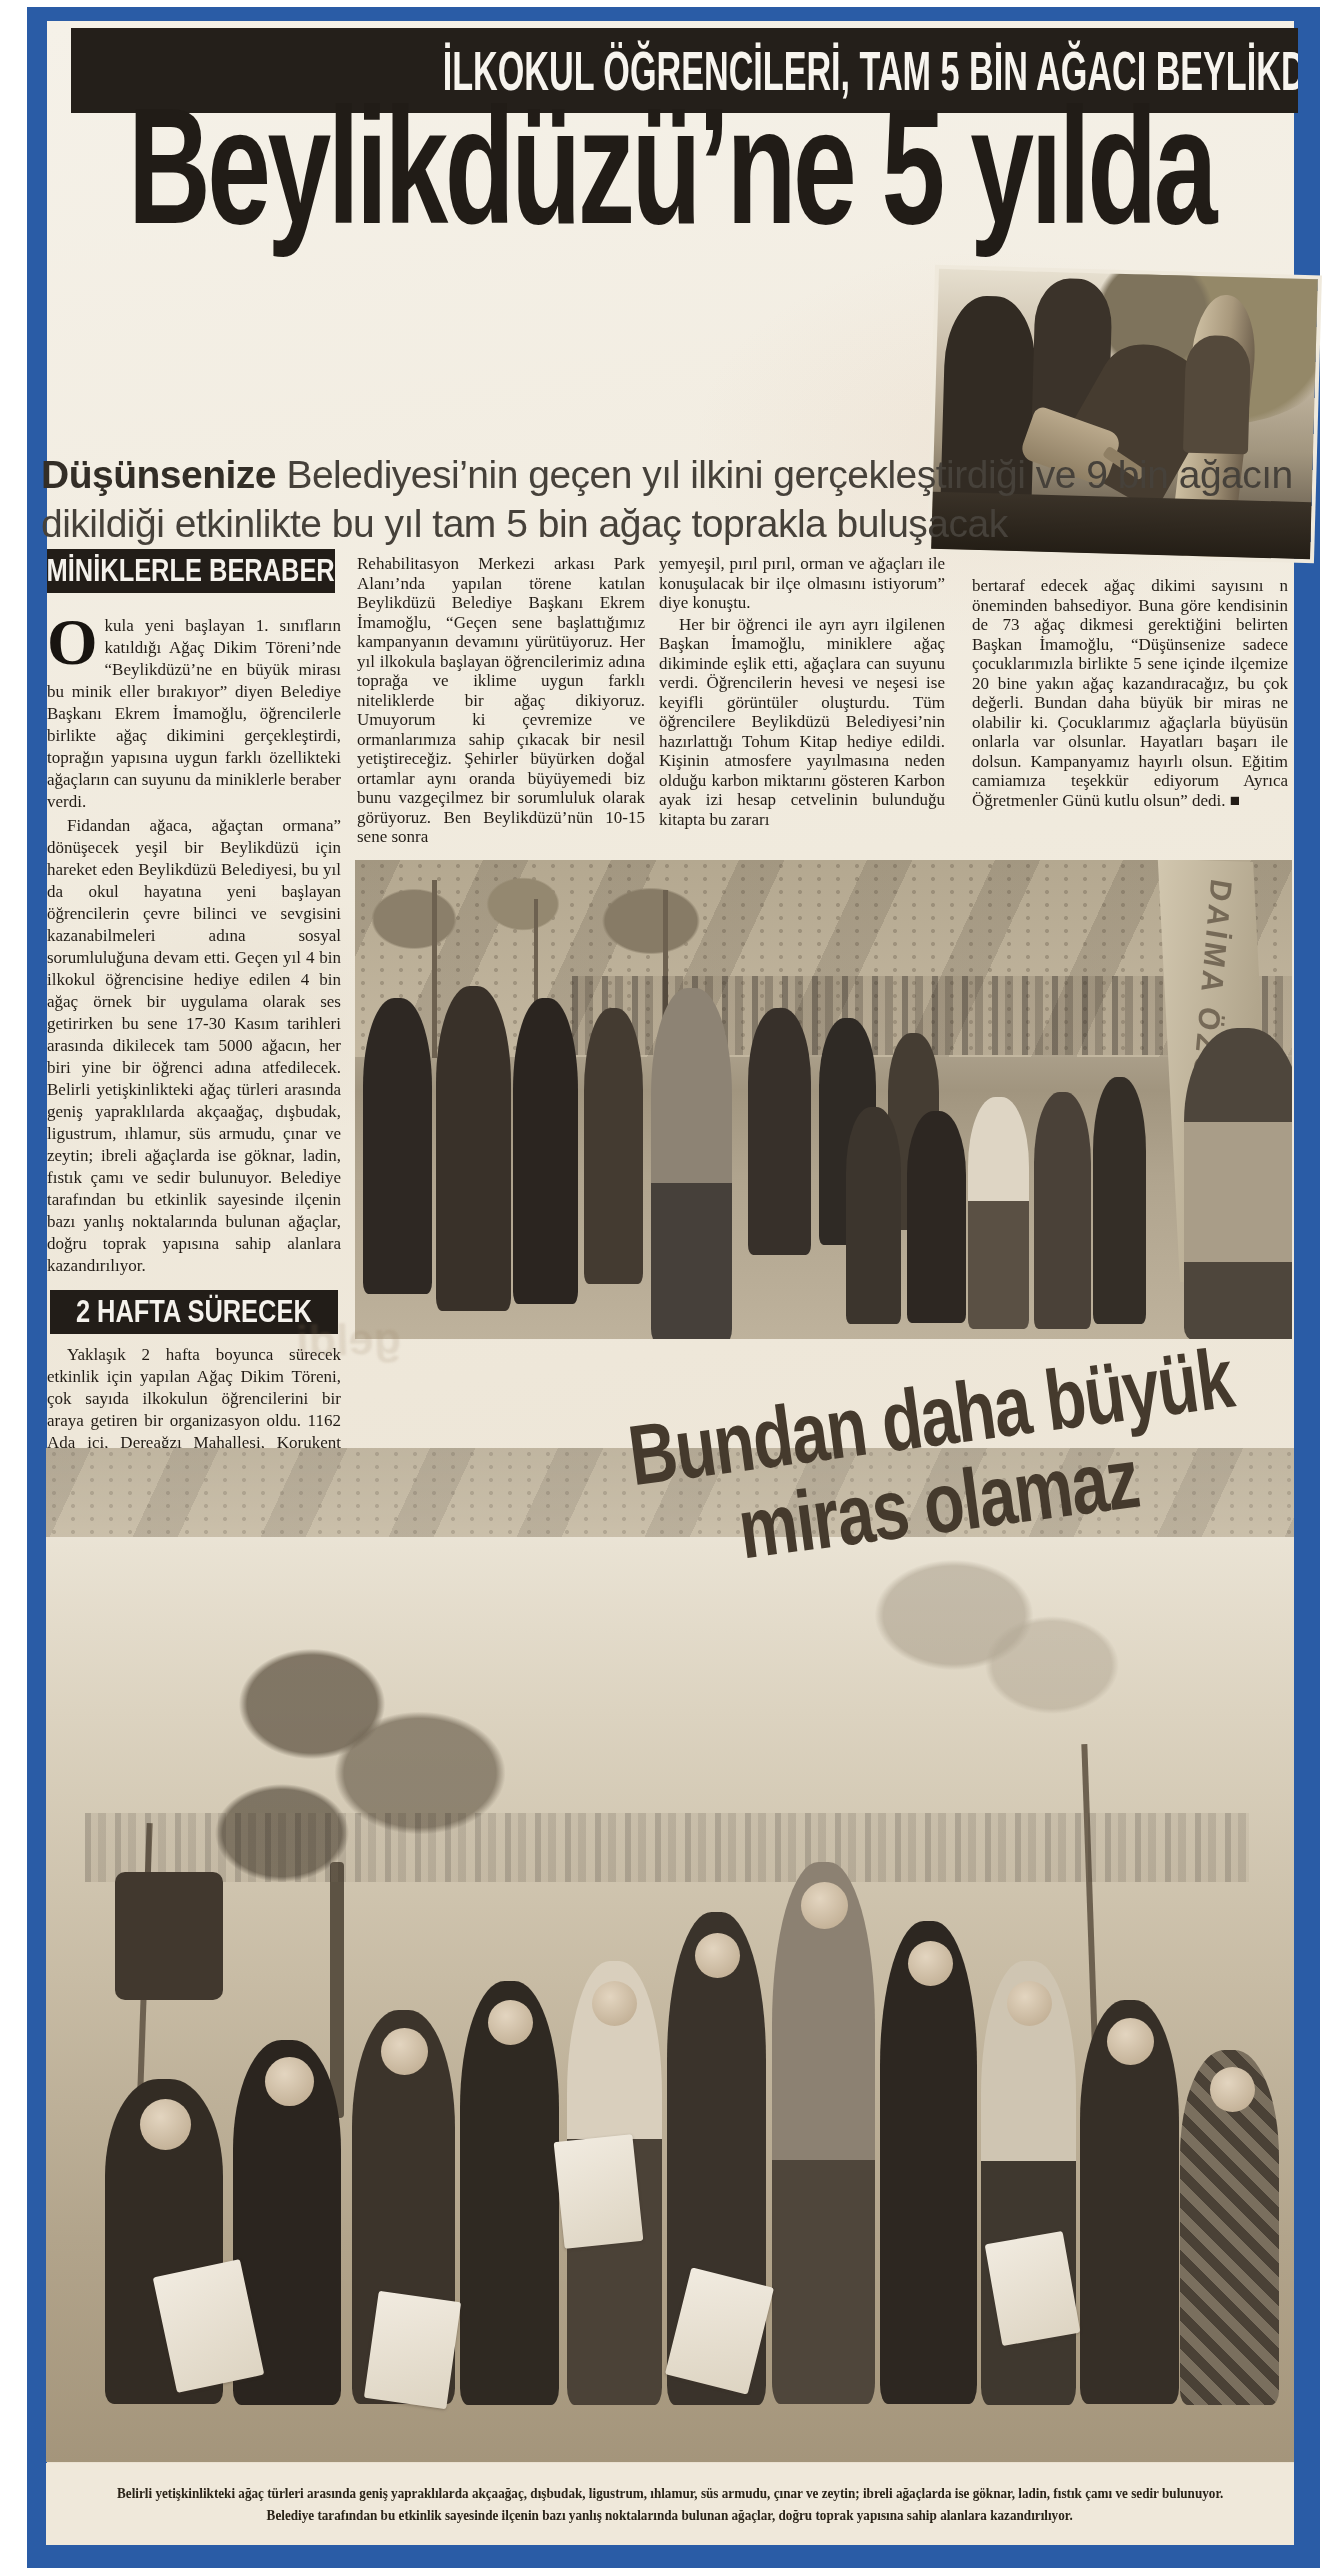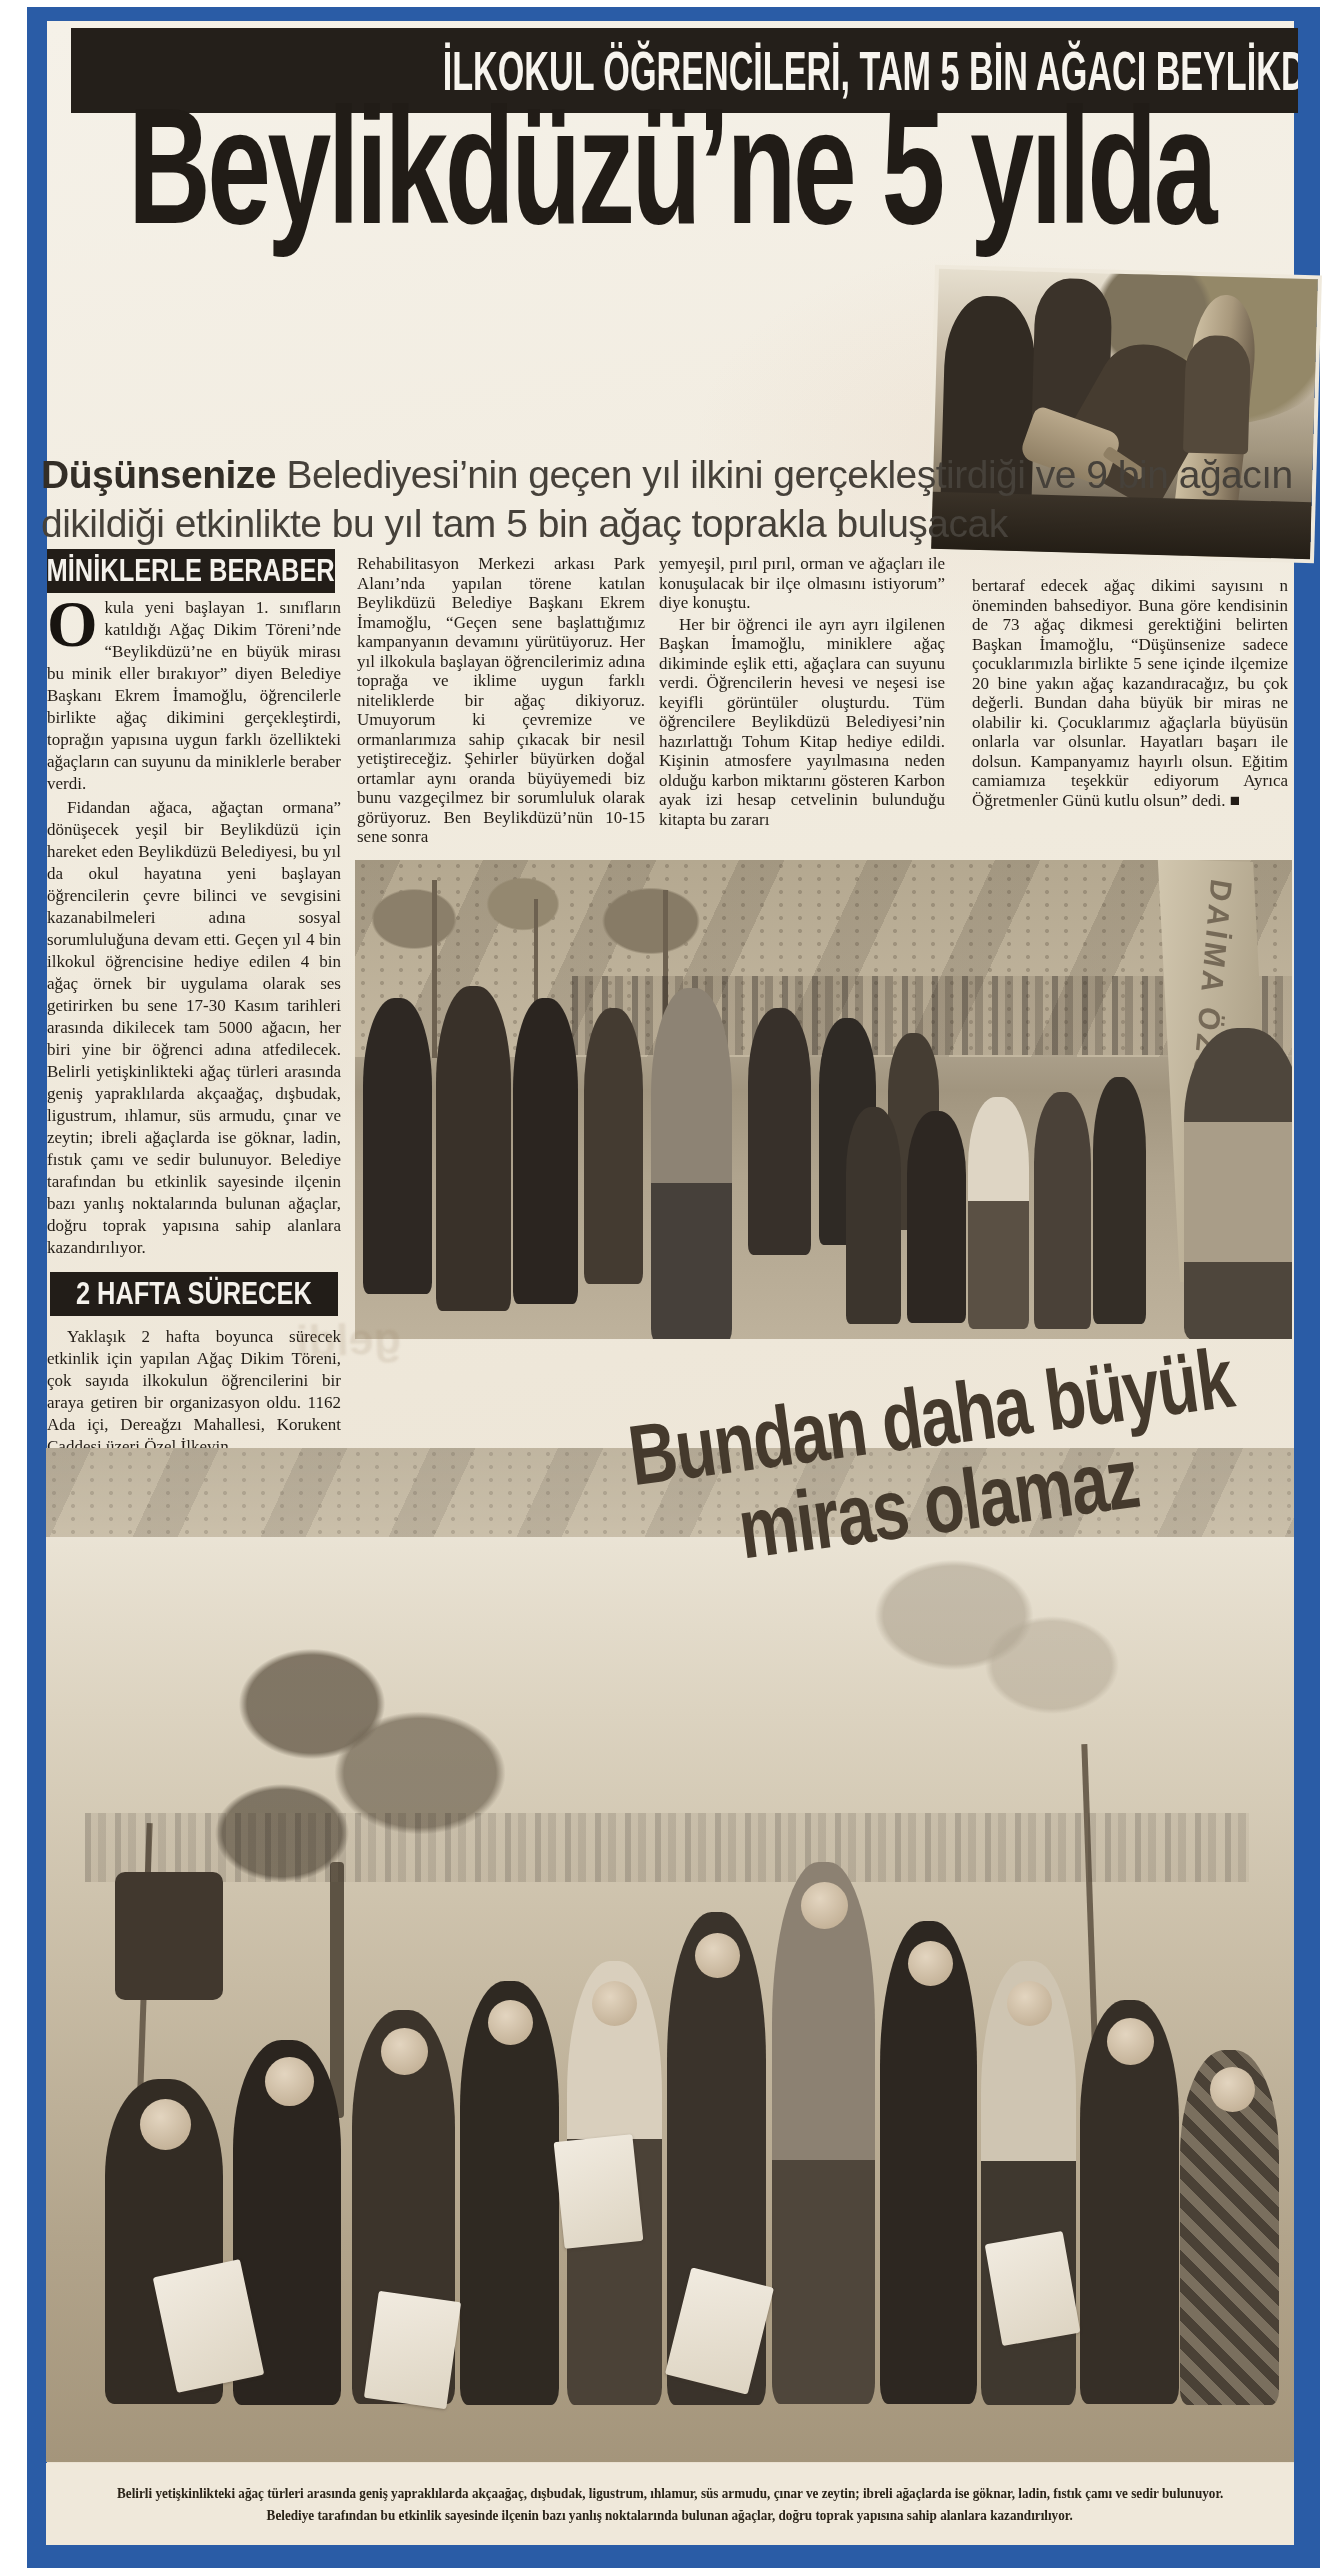--- a/index.html
+++ b/index.html
@@ -27,21 +27,21 @@
   .subtitle b{font-weight:700;color:#332e27;}
   
   .secbox{width:288px;height:44px;background:#221d18;display:flex;align-items:center;justify-content:center;}
   .secbox span{font-family:"Liberation Sans",sans-serif;font-weight:700;font-size:31px;color:#f5f2ec;
                white-space:nowrap;transform:scaleX(.82);}
   
   .col{position:absolute;text-align:justify;}
   .col p{margin:0 0 2px 0;}
   .col .indent{text-indent:20px;}
   .col1{left:47px;top:549px;width:294px;font-size:17px;line-height:22px;}
-  .col1 .secbox{margin:0 0 4px 0;}
+  .col1 .secbox{margin:0 0 22px 0;}
   .col1 .secbox.second{margin:13px auto 10px auto;}
   .dropcap{float:left;font-size:65px;line-height:51px;font-weight:700;padding:2px 7px 0 0;color:#181410;}
   .colsm{font-size:17px;line-height:19.5px;}
   .col2{left:357px;top:554px;width:288px;}
   .col3{left:659px;top:554px;width:286px;}
   .col4{left:972px;top:576px;width:316px;}
   
   .photo{position:absolute;overflow:hidden;}
   .abs{position:absolute;}
   .fig{position:absolute;border-radius:45% 45% 8% 8%/30% 30% 4% 4%;}

